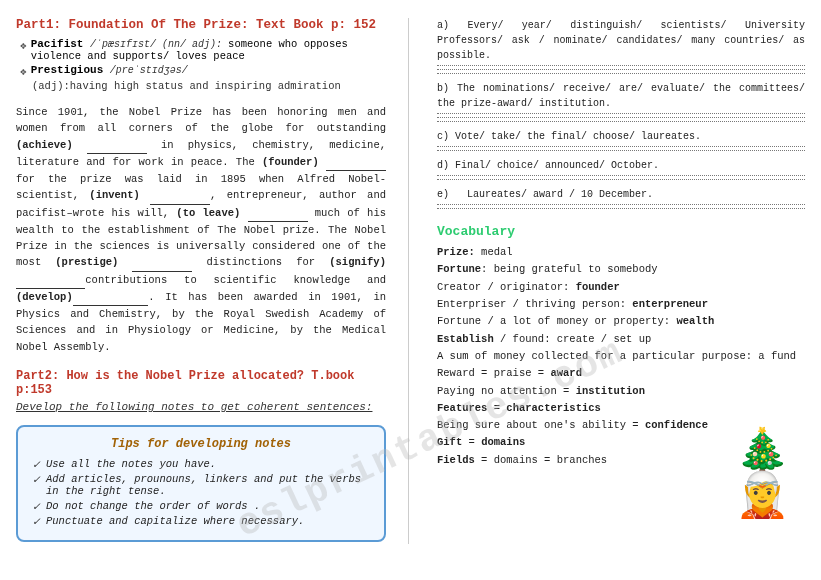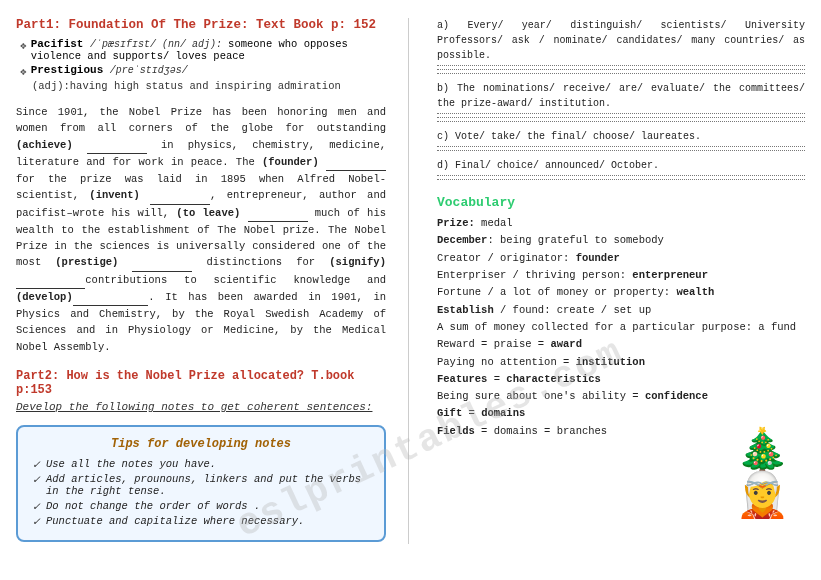--- a/index.html
+++ b/index.html
@@ -280,28 +280,35 @@
       </div>
 
       <div class="exercise-item">
         <div class="exercise-label">
           <span>d) </span>Final/ choice/ announced/ October.
         </div>
         <hr class="dotted-line">
         <hr class="dotted-line">
       </div>
 
+      <div class="exercise-item">
+        <div class="exercise-label">
+          <span>e) &nbsp;&nbsp;</span>Laureates/ award / 10 December.
+        </div>
+        <hr class="dotted-line">
+        <hr class="dotted-line">
+      </div>
 
     </div>
 
     <div class="vocab-section-title">Vocabulary</div>
 
     <div class="vocab-right">
       <div><b>Prize:</b> medal</div>
-      <div><b>December</b>: being grateful to somebody</div>
+      <div><b>Fortune</b>: being grateful to somebody</div>
       <div>Creator / originator: <b>founder</b></div>
       <div>Enterpriser / thriving person: <b>enterpreneur</b></div>
       <div>Fortune / a lot of money or property: <b>wealth</b></div>
       <div><b>Establish</b> / found: create / set up</div>
       <div>A sum of money collected for a particular purpose: a fund</div>
       <div>Reward = praise = <b>award</b></div>
       <div>Paying no attention = <b>institution</b></div>
       <div><b>Features</b> = <b>characteristics</b></div>
       <div>Being sure about one's ability = <b>confidence</b></div>
       <div><b>Gift</b> = <b>domains</b></div>

